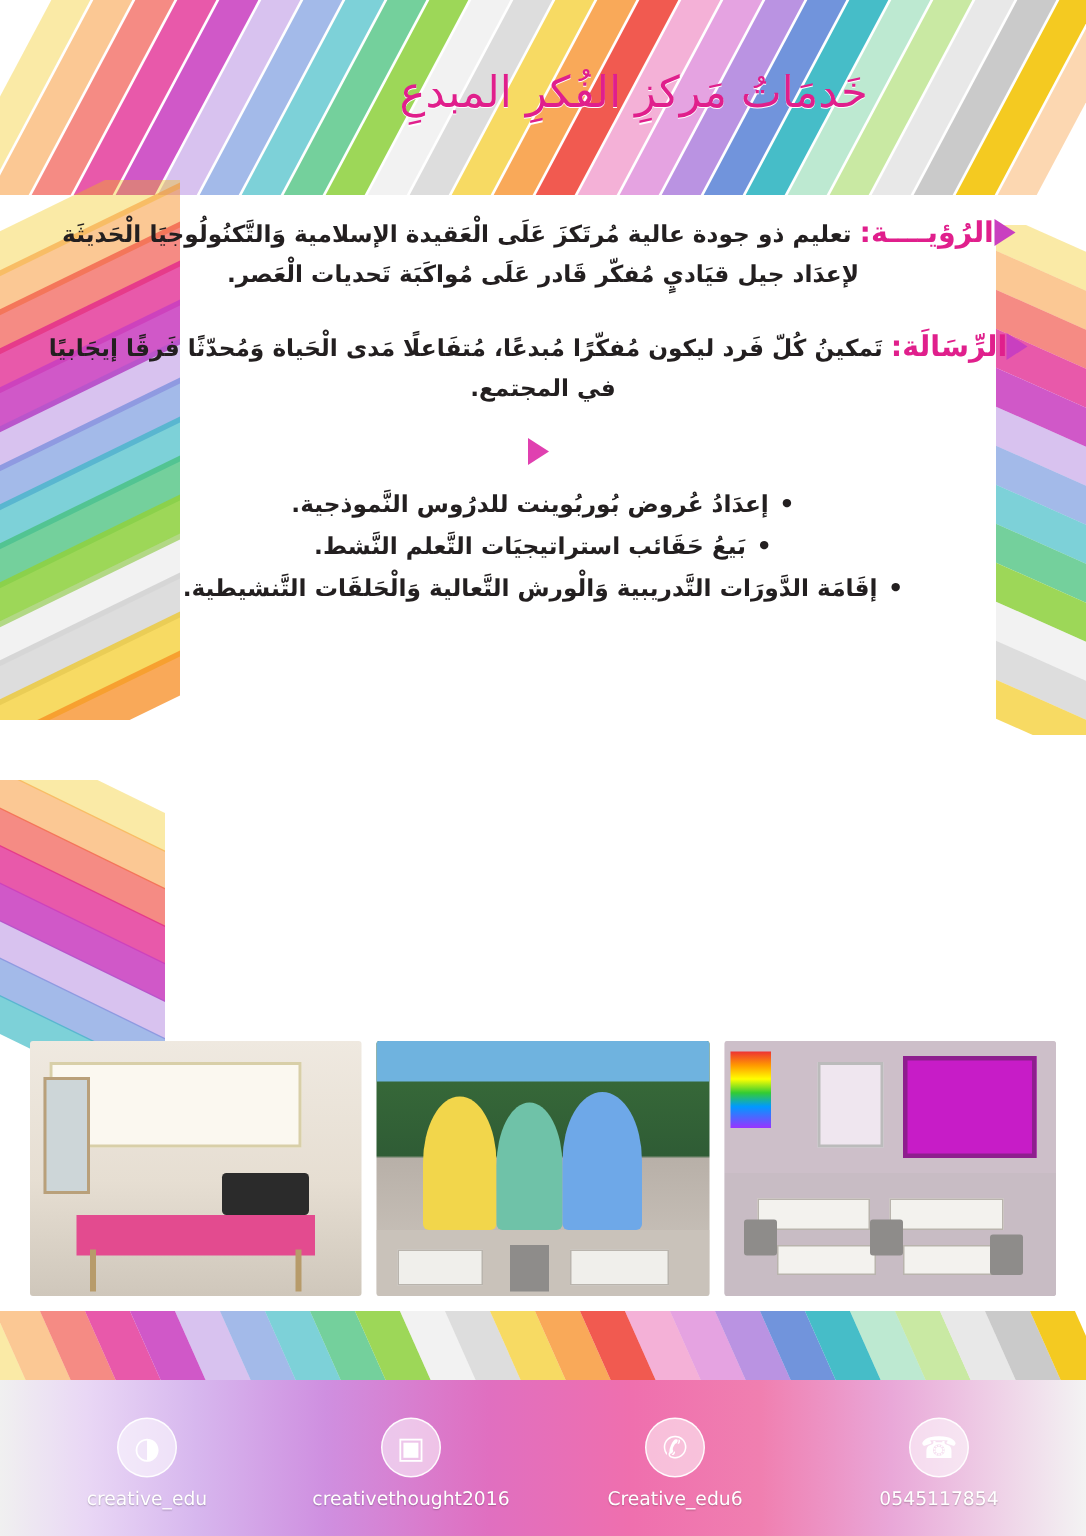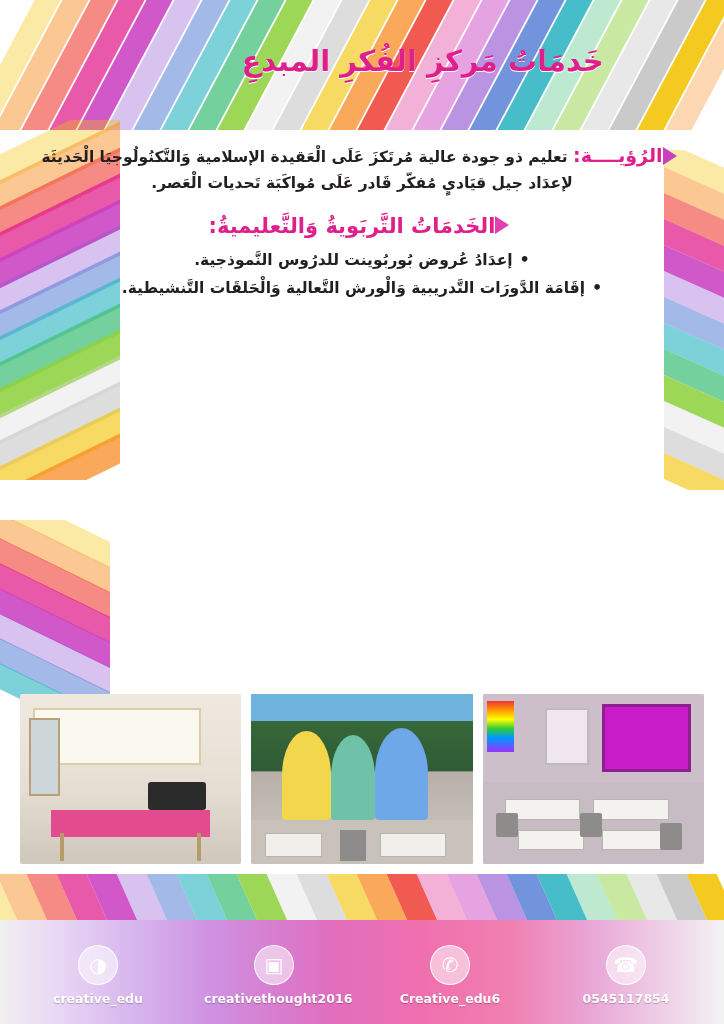--- a/index.html
+++ b/index.html
@@ -103,21 +103,21 @@
     font-size: 8px; color: #b03fa8; font-weight: bold; letter-spacing: .5px;
     margin-top: 2px;
   }
   .logo .ltext2 {
     font-size: 5.5px; color: #7a7a7a; letter-spacing: 1.2px; margin-top: 1px;
   }
 
   .title {
     position: absolute; top: 44px; left: 150px; width: 545px;
     text-align: center;
-    font-size: 29px; font-weight: bold;
+    font-size: 29px; font-weight: normal;
     color: #e01f8c;
     direction: rtl;
     text-shadow: 0 1px 0 #fff;
   }
 
   
   .content {
     position: absolute; top: 140px; left: 28px; right: 28px;
     direction: rtl; text-align: center;
   }
@@ -202,21 +202,21 @@
   .soc { width: 140px; text-align: center; }
   .soc .ic {
     width: 40px; height: 40px; border-radius: 50%;
     background: rgba(255,255,255,.55);
     border: 1px solid rgba(255,255,255,.9);
     margin: 0 auto 6px auto;
     display: flex; align-items: center; justify-content: center;
     color: #ffffff; font-size: 20px;
   }
   .soc .hnd {
-    font-size: 12.5px; color: #ffffff; font-weight: bold; direction: ltr;
+    font-size: 12.5px; color: #ffffff; font-weight: normal; direction: ltr;
     text-shadow: 0 1px 1px rgba(0,0,0,.25);
   }
 </style>
 </head>
 <body>
 
 <div class="page">
 
   <div class="topband band" id="topband">
       <div class="stripe" style="background: rgb(242, 194, 0); opacity: 0.35; left: 0px;"></div>
@@ -321,27 +321,34 @@
 
   <div class="content">
 
     <div class="sec">
       <p>
         <span class="arrow"></span><span class="lbl-vision">الرُؤيــــة:</span>
         <span>تعليم ذو جودة عالية مُرتَكزَ عَلَى الْعَقيدة الإسلامية وَالتَّكنُولُوجيَا الْحَديثَة لإعدَاد جيل قيَاديٍ مُفكّر قَادر عَلَى مُواكَبَة تَحديات الْعَصر.</span>
       </p>
     </div>
 
+    <div class="sec" style="margin-top:20px;">
+      <p>
+        <span class="arrow"></span><span class="lbl-mission">الرِّسَالَة:</span>
+        <span>تَمكينُ كُلّ فَرد ليكون مُفكّرًا مُبدعًا، مُتفَاعلًا مَدى الْحَياة وَمُحدّثًا فَرقًا إيجَابيًا في المجتمع.</span>
+      </p>
+    </div>
 
     <div class="services-head">
-      <span class="arrow pink"></span><span>الخَدمَاتُ التَّربَويةُ وَالتَّعليميةُ:</span>
+      <span class="arrow pink"></span>
     </div>
 
     <ul class="services" id="services-list">
         <li>إعدَادُ عُروض بُوربُوينت للدرُوس النَّموذجية.</li>
+        <li>بَيعُ حَقَائب استراتيجيَات التَّعلم النَّشط.</li>
         <li>إقَامَة الدَّورَات التَّدريبية وَالْورش التَّعالية وَالْحَلقَات التَّنشيطية.</li>
       </ul>
   </div>
 
   <div class="photos">
     <div class="photo ph1">
       <div class="wall"></div>
         <div class="color"></div>
       <div class="board"></div>
         <div class="board2"></div>

